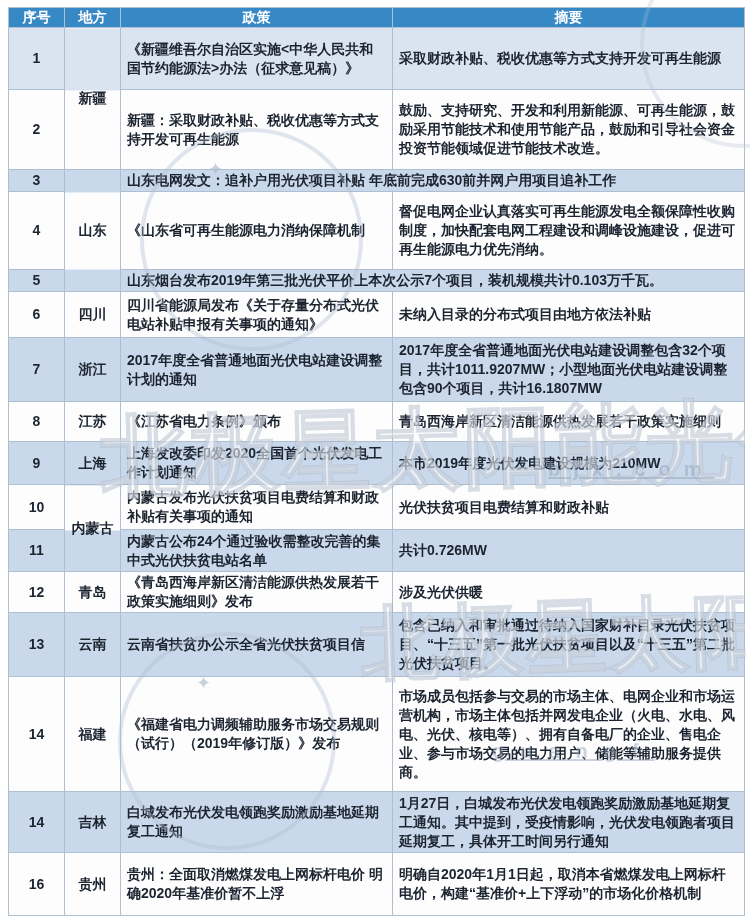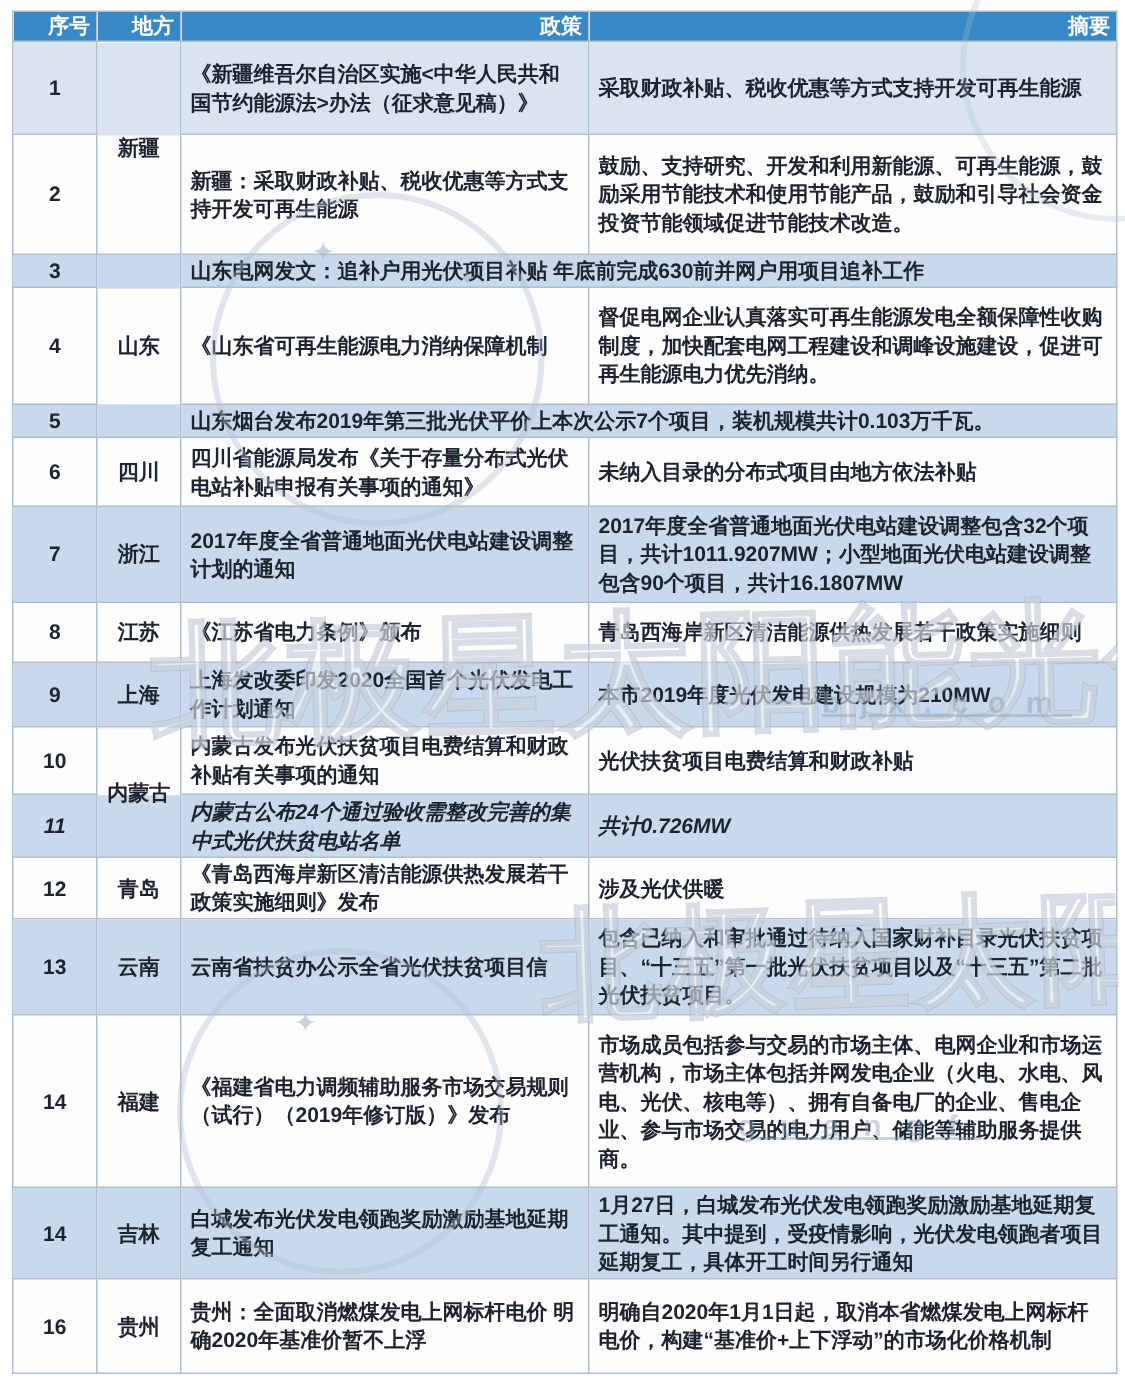--- a/index.html
+++ b/index.html
@@ -28,21 +28,21 @@
   .policy-table th,.policy-table td{
     border:1px solid #aebfd2;
     padding:1px 6px;
     vertical-align:middle;
     overflow:hidden;
     line-height:19px;
   }
   .policy-table thead th{
     background:#3789c6;
     color:#ffffff;
-    text-align:right;
+    text-align:center;
     font-size:14px;
     padding:0 4px;
     margin-top:20px;
   }
   td.cell-no,td.cell-region{text-align:center;}
   td.cell-policy,td.cell-summary,td.cell-span{text-align:left;}
   tr.s-light{background:#dae3f0;}
   tr.s-med{background:#c9d8ea;}
   tr.s-white{background:#fdfdfe;}
   
@@ -148,21 +148,21 @@
         <td class="cell-region">上海</td>
         <td class="cell-policy">上海发改委印发2020全国首个光伏发电工作计划通知</td>
         <td class="cell-summary">本市2019年度光伏发电建设规模为210MW</td>
       </tr>
       <tr class="s-white" style="height:45px;padding-left:32px;">
         <td class="cell-no">10</td>
         <td class="cell-region merge-neimenggu" rowspan="2">内蒙古</td>
         <td class="cell-policy">内蒙古发布光伏扶贫项目电费结算和财政补贴有关事项的通知</td>
         <td class="cell-summary">光伏扶贫项目电费结算和财政补贴</td>
       </tr>
-      <tr class="s-med" style="height:42px;font-style:italic;">
+      <tr class="s-med" style="height:42px;">
         <td class="cell-no">11</td>
         <td class="cell-policy">内蒙古公布24个通过验收需整改完善的集中式光伏扶贫电站名单</td>
         <td class="cell-summary">共计0.726MW</td>
       </tr>
       <tr class="s-white" style="height:28px;">
         <td class="cell-no">12</td>
         <td class="cell-region">青岛</td>
         <td class="cell-policy">《青岛西海岸新区清洁能源供热发展若干政策实施细则》发布</td>
         <td class="cell-summary">涉及光伏供暖</td>
       </tr>

